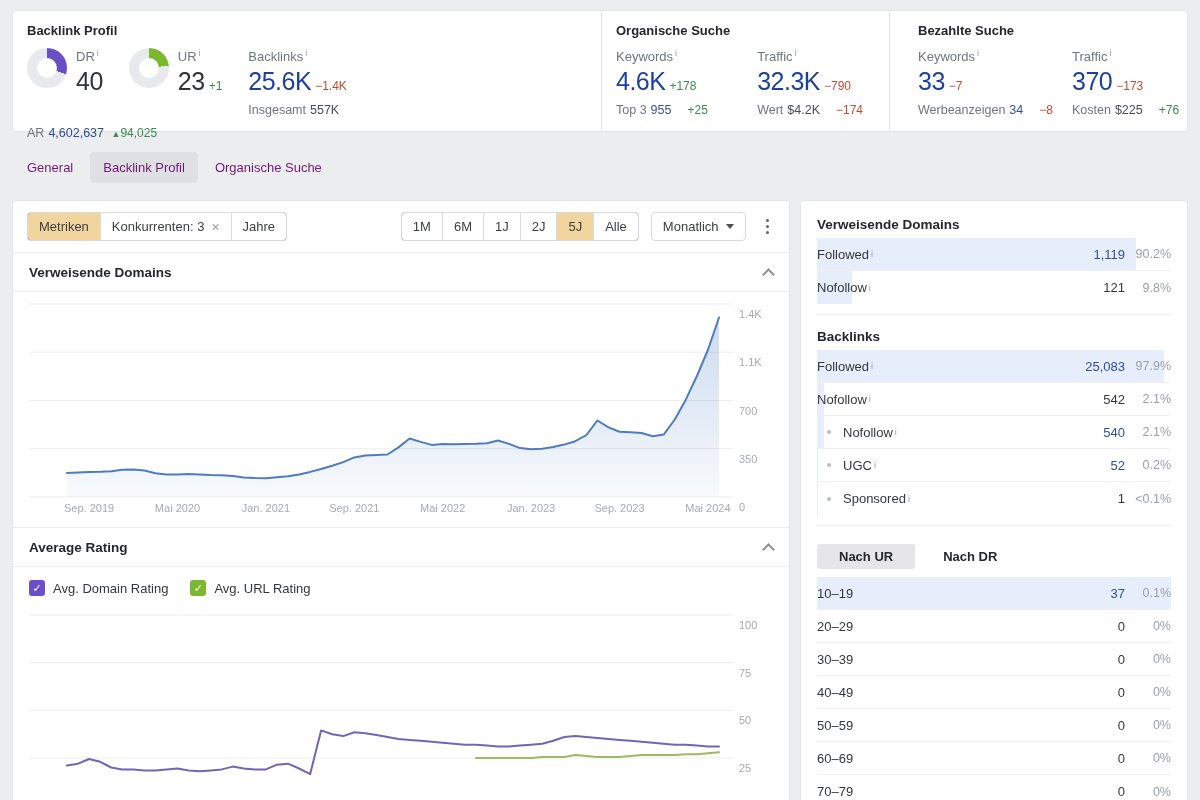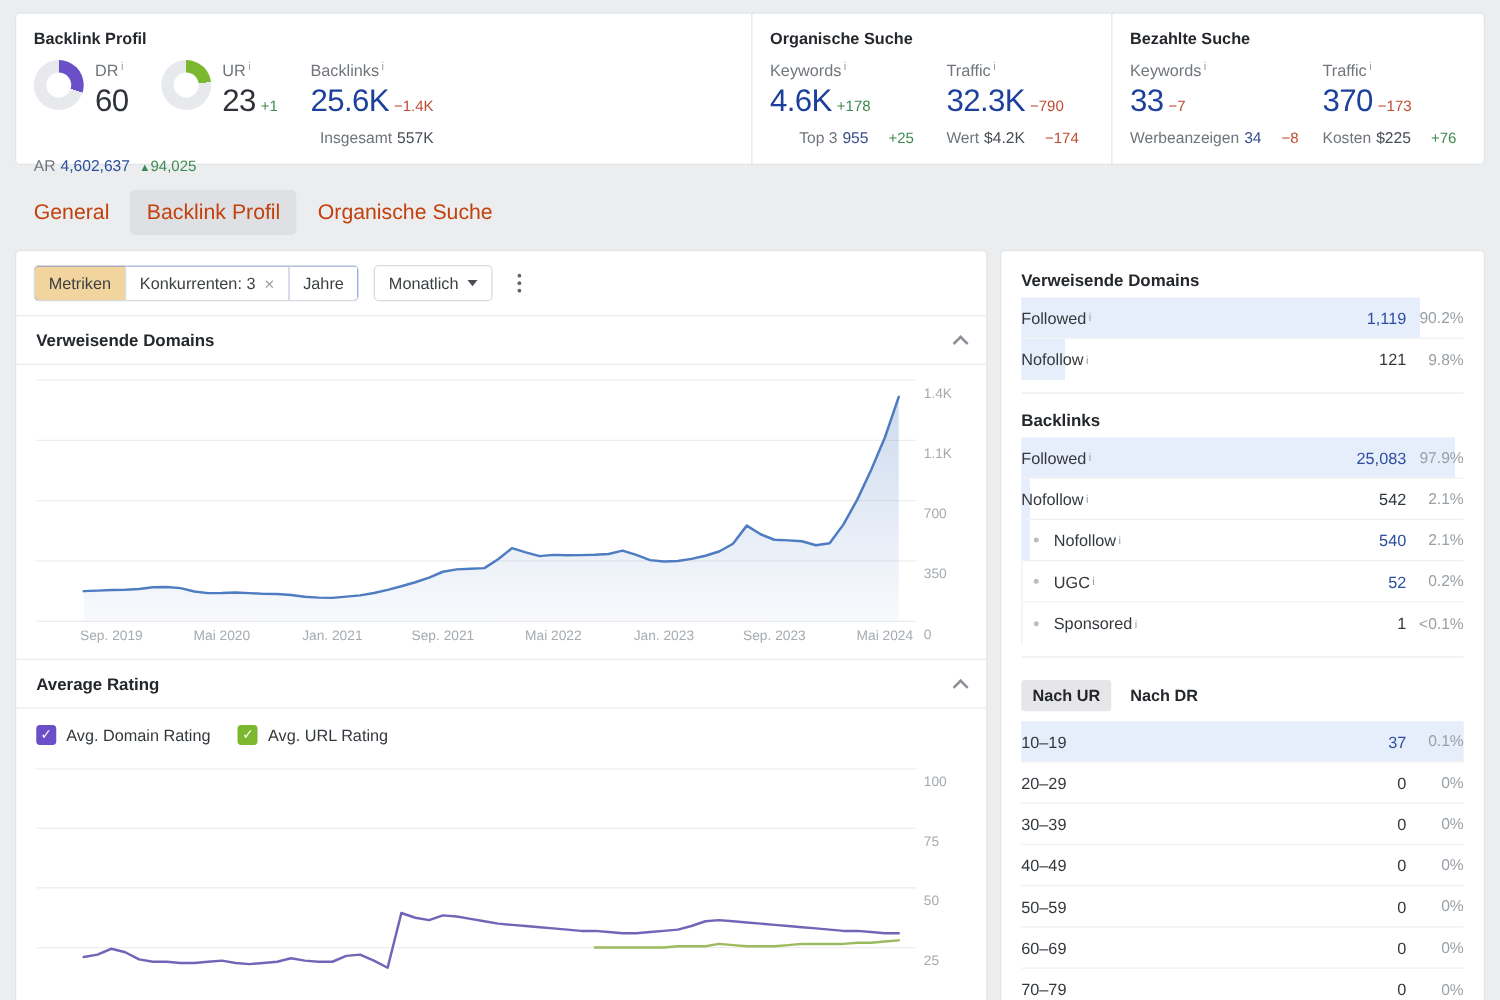--- a/index.html
+++ b/index.html
@@ -27,45 +27,45 @@
     position:relative;
   }
   .card{background:#fff;border:1px solid var(--border);border-radius:4px;position:absolute;}
 
   
   #topcard{left:12px;top:10px;width:1176px;height:122px;display:flex;}
   .ovsec{padding:12px 0 10px 14px;position:relative;}
   .ovsec+.ovsec{border-left:1px solid var(--border);}
   #ovsec-backlink{width:588px;}
   #ovsec-organic{width:288px;}
-  #ovsec-paid{width:298px;padding-left:14px;}
+  #ovsec-paid{width:298px;padding-left:28px;}
   .ovtitle{font-weight:bold;font-size:13px;color:#24282c;margin-bottom:10px;}
   .ovrow{display:flex;}
   .metcol{margin-right:26px;}
   .metlabel{color:var(--txt-gray);font-size:13px;white-space:nowrap;}
   sup.i{font-size:9px;color:var(--txt-light);margin-left:2px;vertical-align:super;}
   .metval{font-size:25px;color:var(--metric-blue);margin-top:3px;white-space:nowrap;letter-spacing:-0.5px;}
   .metval.dark{color:#2f3338;}
   .delta{font-size:12px;letter-spacing:0;margin-left:4px;}
   .delta.pos{color:var(--delta-green);}
   .delta.neg{color:var(--delta-red);}
-  .metfoot{margin-top:7px;font-size:12.5px;color:var(--txt-gray);white-space:nowrap;text-align:right;}
+  .metfoot{margin-top:7px;font-size:12.5px;color:var(--txt-gray);white-space:nowrap;}
   .metfoot .fv{color:#474d54;margin-left:4px;}
   .metfoot .fv.blue{color:#39508c;}
   .metfoot .delta{margin-left:16px;font-size:12px;}
   .donutwrap{display:flex;align-items:flex-start;}
   .donut{width:40px;height:40px;border-radius:50%;position:relative;margin-right:9px;flex:0 0 auto;}
   .donut::after{content:"";position:absolute;left:10px;top:10px;width:20px;height:20px;border-radius:50%;background:#fff;}
   .arline{margin-top:9px;font-size:12.5px;color:var(--txt-gray);}
   .arline .fv{color:#2c4d9c;margin-left:4px;}
   .tri{font-size:9px;}
 
   
   #tabsrow{position:absolute;left:14px;top:152px;display:flex;gap:4px;align-items:center;}
-  .tab{padding:8px 13px;border-radius:4px;color:#c2410c;font-size:17px;cursor:pointer;white-space:nowrap;}
+  .tab{padding:8px 13px;border-radius:4px;color:#701a75;font-size:13px;cursor:pointer;white-space:nowrap;}
   .tab.active{background:#dfe0e3;}
 
   
   #leftcard{left:12px;top:200px;width:778px;height:660px;}
   #filterrow{display:flex;align-items:center;padding:11px 14px;border-bottom:1px solid #ececee;}
   .seg{display:flex;border:1px solid #d8dbde;border-radius:4px;overflow:hidden;background:#1d4ed8;}
   .segitem{padding:6px 11px;font-size:13px;color:#3c4043;white-space:nowrap;cursor:pointer;background:#fff;display:flex;align-items:center;gap:7px;}
   .segitem+.segitem{border-left:1px solid #d8dbde;}
   .segitem.hl{background:var(--accent-chip);}
   .xclose{color:#9aa0a5;font-size:14px;line-height:1;cursor:pointer;}
@@ -94,36 +94,36 @@
   .prow{position:relative;height:33px;display:flex;align-items:center;border-bottom:1px solid #f0f0f1;font-size:13px;}
   .prow:last-child{border-bottom:none;}
   .pbar{position:absolute;left:0;top:0;bottom:0;background:var(--highlight-row);}
   .plabel{position:relative;flex:1;color:#33383d;display:flex;align-items:center;}
   .prow.sub .plabel{padding-left:26px;}
   .bullet{position:absolute;left:10px;width:4px;height:4px;border-radius:50%;background:#b9bec3;}
   .pval{position:relative;min-width:60px;text-align:right;color:#33383d;}
   .pval.vblue{color:var(--link-blue);}
   .ppct{position:relative;width:46px;text-align:right;color:var(--txt-light);font-size:12.5px;}
   #disttabs{display:flex;gap:6px;margin:4px 0 8px 0;}
-  .dtab{font-weight:bold;font-size:13px;color:#24282c;padding:5px 9px;border-radius:3px;cursor:pointer;}
+  .dtab{font-weight:bold;font-size:13px;color:#24282c;padding:5px 22px;border-radius:3px;cursor:pointer;}
   .dtab.active{background:#e6e6e9;}
 </style>
 </head>
 <body>
 
 <div class="card" id="topcard">
 
   <div class="ovsec" id="ovsec-backlink">
     <div class="ovtitle">Backlink Profil</div>
     <div class="ovrow">
       <div class="metcol donutwrap">
         <span class="donut" style="background: conic-gradient(rgb(106, 79, 200) 108deg, rgb(231, 233, 236) 0deg);"></span>
         <span>
           <span class="metlabel"><span>DR</span><sup class="i">i</sup></span>
-          <div class="metval dark">60</div>
+          <div class="metval dark">40</div>
         </span>
       </div>
       <div class="metcol donutwrap">
         <span class="donut" style="background: conic-gradient(rgb(124, 184, 47) 82.8deg, rgb(231, 233, 236) 0deg);"></span>
         <span>
           <span class="metlabel"><span>UR</span><sup class="i">i</sup></span>
           <div class="metval dark"><span>23</span><span class="delta pos">+1</span></div>
         </span>
       </div>
       <div class="metcol">
@@ -179,20 +179,28 @@
 
 <div class="card" id="leftcard">
   <div id="filterrow">
     <div class="seg">
       <span class="segitem hl">Metriken</span>
       <span class="segitem">
           <span>Konkurrenten: 3</span>
           <span class="xclose">×</span>
         </span>
       <span class="segitem">Jahre</span>
+    </div>
+    <div class="seg" id="rangegroup">
+      <span class="segitem">1M</span>
+      <span class="segitem">6M</span>
+      <span class="segitem">1J</span>
+      <span class="segitem">2J</span>
+      <span class="segitem hl">5J</span>
+      <span class="segitem">Alle</span>
     </div>
     <span class="btn">
         <span>Monatlich</span>
         <span class="caret"></span>
       </span>
     <span class="kebab">
         <i></i>
         <i></i>
         <i></i>
       </span>

